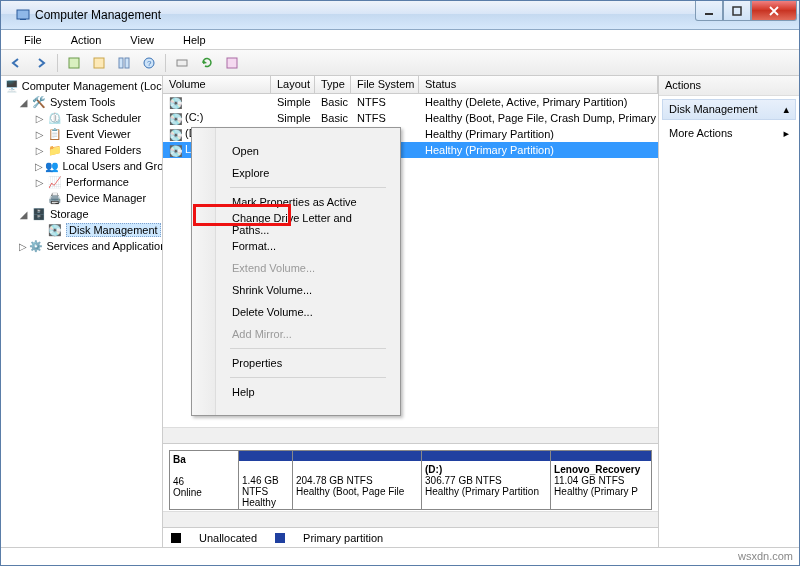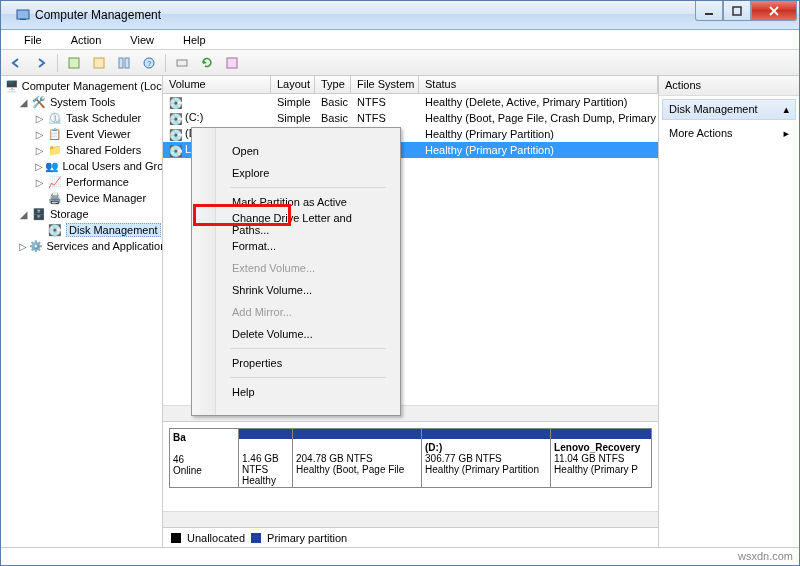--- a/index.html
+++ b/index.html
@@ -33,26 +33,26 @@
   .center-pane { flex:1; display:flex; flex-direction:column; border-right:1px solid #ccc; overflow:hidden;}
   .vol-header { height:18px; background:linear-gradient(#fdfdfd,#ececec); border-bottom:1px solid #ccc; display:flex; font-size:11px; }
   .vol-header .col { border-right:1px solid #ccc; padding:2px 6px; white-space:nowrap;}
   .vol-list { font-size:11px; }
   .vol-row { display:flex; height:16px; align-items:center; }
   .vol-row .col { padding:0 6px; white-space:nowrap; overflow:hidden;}
   .vol-row.sel { background:#3399ff; color:#fff;}
   .col-vol{width:108px;} .col-lay{width:44px;} .col-type{width:36px;} .col-fs{width:68px;} .col-status{flex:1;}
   .hdd-icon { width:14px; height:12px; display:inline-block; vertical-align:middle; margin-right:2px;}
   
-  .disk-area { border-top:1px solid #ccc; height:90px; position:relative; overflow:hidden;}
+  .disk-area { border-top:1px solid #ccc; height:68px; position:relative; overflow:hidden;}
   .disk-row { display:flex; height:60px; margin:6px;}
   .disk-header { width:70px; border:1px solid #888; font-size:10px; padding:3px;}
   .part { border:1px solid #888; flex:1; margin-left:-1px; font-size:10px; padding:3px; overflow:hidden;}
   .part .stripe { height:10px; background:#2040a0; margin:-3px -3px 3px -3px;}
-  .legend { height:20px; border-top:1px solid #ccc; font-size:11px; display:flex; align-items:center; padding-left:8px; gap:6px;}
+  .legend { height:20px; border-top:1px solid #ccc; font-size:11px; display:flex; align-items:center; padding-left:8px; gap:18px;}
   .leg-box{ width:10px; height:10px; display:inline-block;}
   
   .actions-pane { width:140px; font-size:11px;}
   .actions-head { background:linear-gradient(#f8f8f8,#ececec); border-bottom:1px solid #ddd; height:20px; padding:3px 6px;}
   .actions-cat { background:linear-gradient(#e8f0fb,#d8e6f7); border:1px solid #c7d8ee; margin:3px; padding:3px 6px; display:flex; justify-content:space-between;}
   .actions-item { padding:4px 10px;}
   
   .hscroll { height:16px; background:#f0f0f0; border-top:1px solid #ddd;}
   
   .ctxmenu { position:absolute; left:190px; top:126px; width:210px; background:#f1f1f1; border:1px solid #979797; box-shadow:2px 2px 3px rgba(0,0,0,.25); font-size:11px; padding:12px;}
@@ -291,27 +291,27 @@
     </div>
   </div>
 
   <div class="statusstrip"></div>
 
   <div class="ctxmenu">
     <div class="gutter"></div>
     <div class="item">Open</div>
     <div class="item">Explore</div>
     <div class="sep"></div>
-    <div class="item">Mark Partition as Active</div>
+    <div class="item">Mark Properties as Active</div>
     <div class="item">Change Drive Letter and Paths...</div>
     <div class="item">Format...</div>
     <div class="item disabled">Extend Volume...</div>
     <div class="item">Shrink Volume...</div>
+    <div class="item">Delete Volume...</div>
     <div class="item disabled">Add Mirror...</div>
-    <div class="item">Delete Volume...</div>
     <div class="sep"></div>
     <div class="item">Properties</div>
     <div class="sep"></div>
     <div class="item">Help</div>
   </div>
 
   <div class="highlight-box"></div>
 
   <div class="footer">wsxdn.com</div>
 </div>

